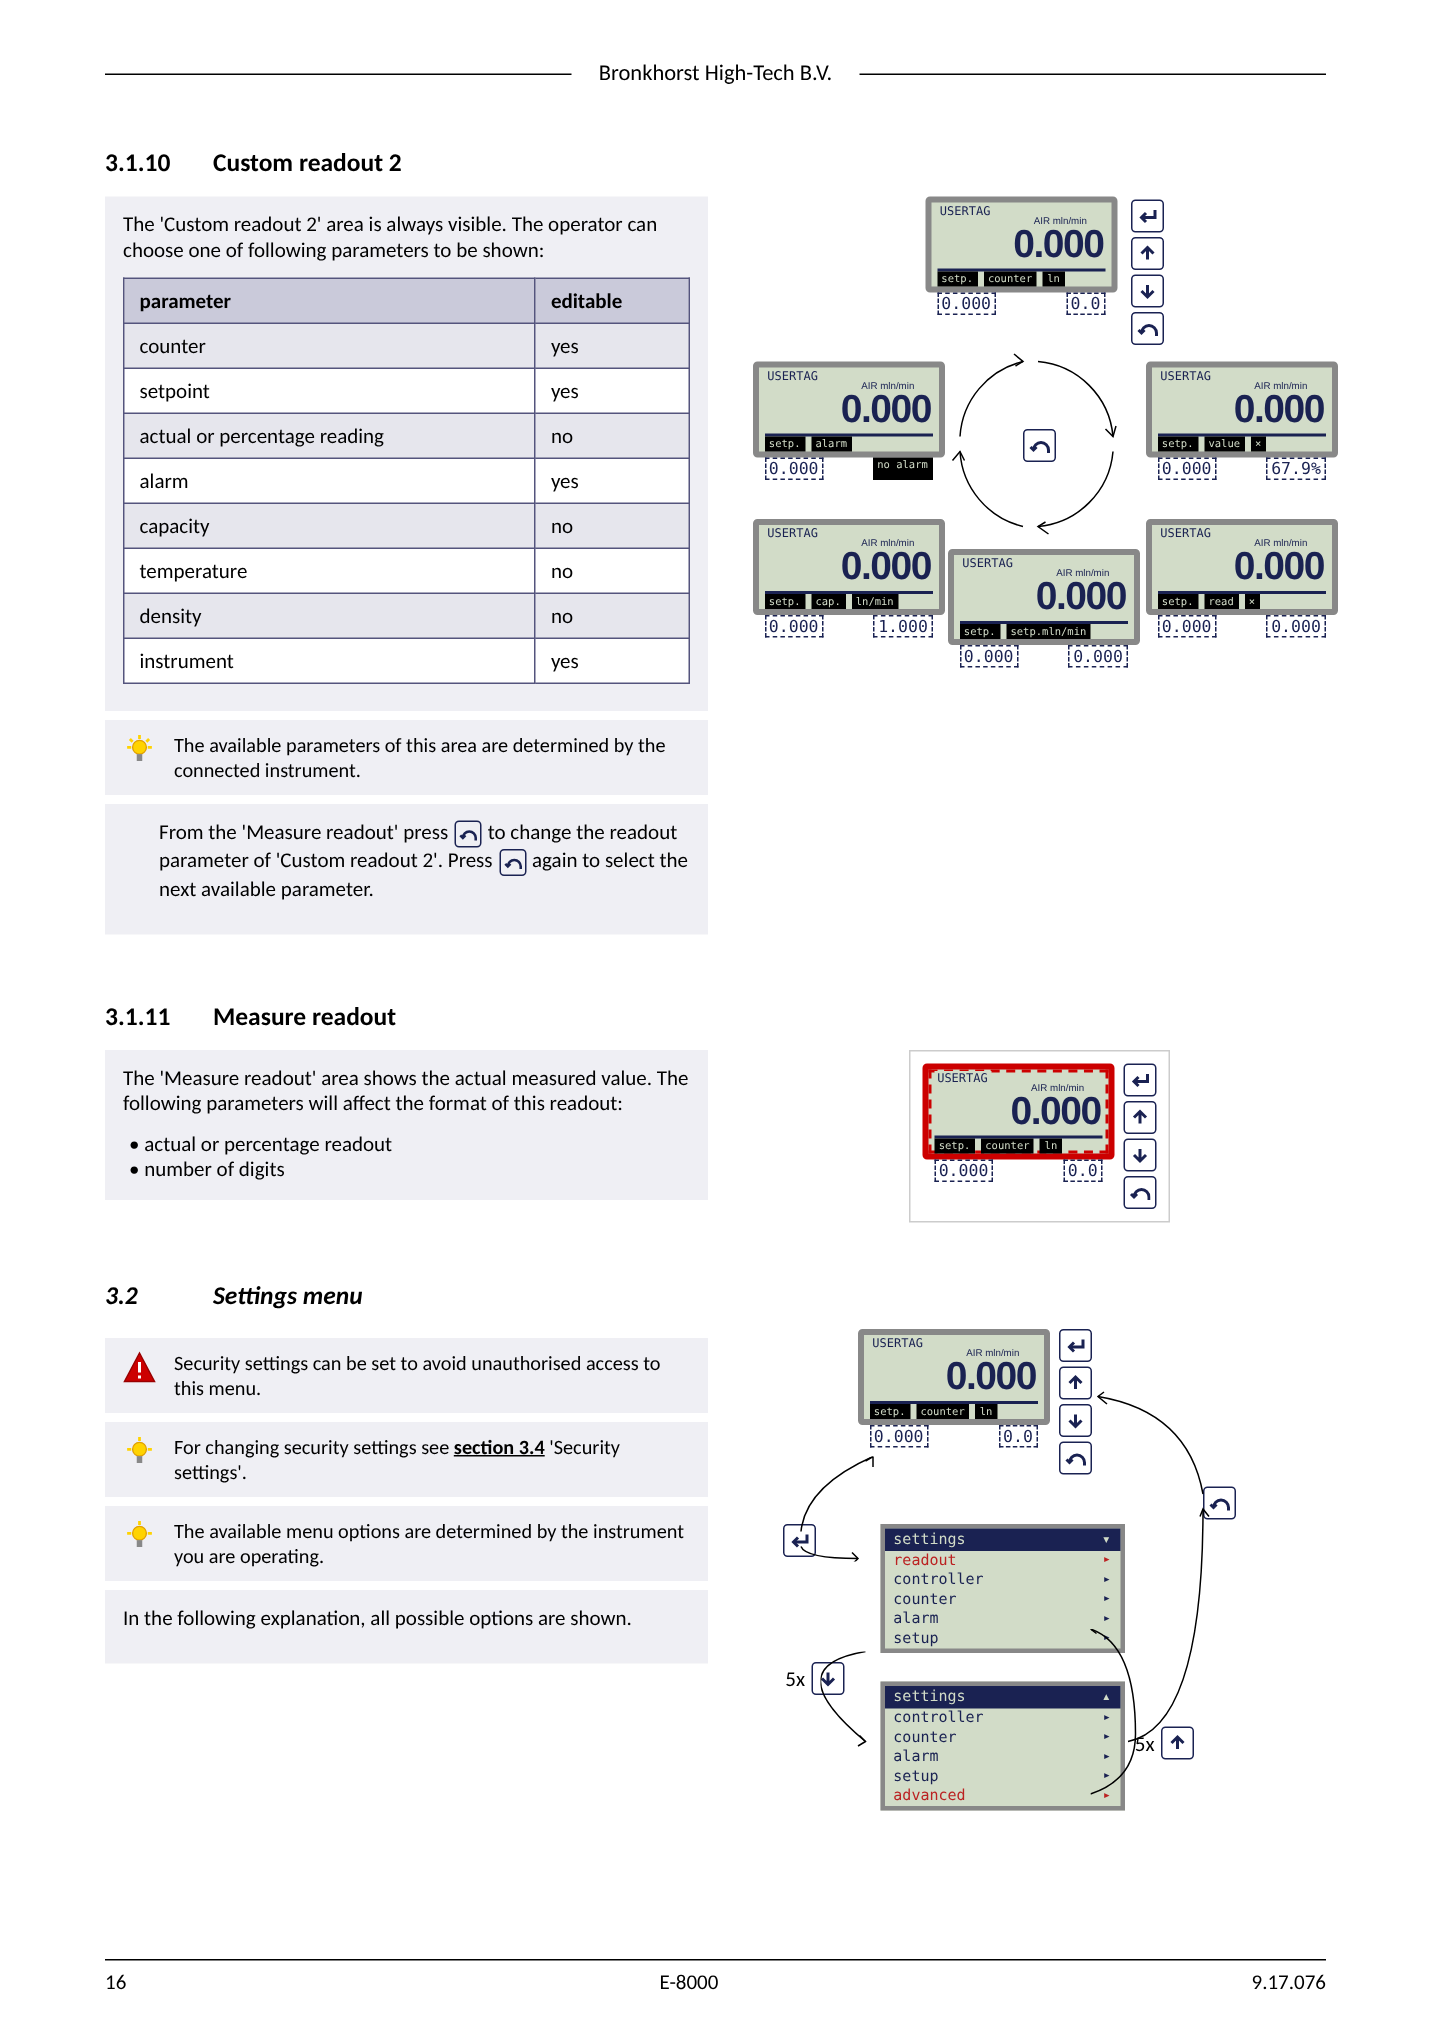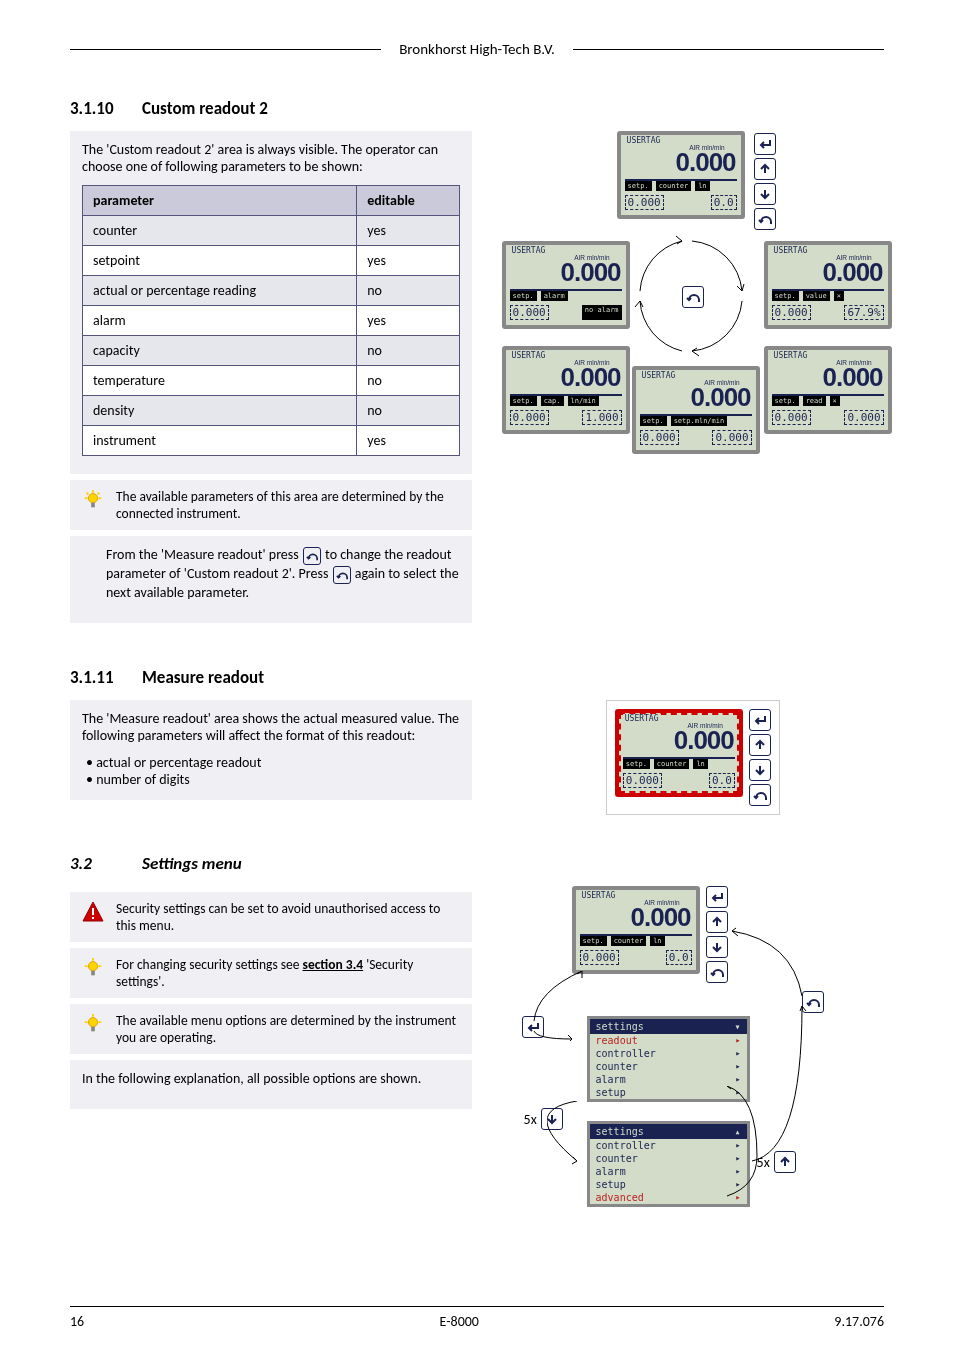--- a/index.html
+++ b/index.html
@@ -51,21 +51,21 @@
   .diagram-310 .keycol { position: absolute; display: flex; flex-direction: column; gap: 3px; }
 
   .menu-box { background: #d2dcc8; border: 3px solid #888; font-family: monospace; font-size: 10px; width: 163px; }
   .menu-box .hdr { background: #1a2252; color: #d2dcc8; text-align: center; padding: 2px 0; display: flex; justify-content: space-between; padding: 2px 6px; }
   .menu-box .row { display: flex; justify-content: space-between; padding: 1px 6px; color: #1a2252; }
   .menu-box .row.sel { color: #bb2222; }
   .menu-box .arrow { font-size: 9px; }
 
   .footer { display: flex; justify-content: space-between; border-top: 1px solid #000; padding-top: 6px; margin-top: 60px; font-size: 14px; }
 
-  .lcd-small { width: 128px; height: 88px; }
+  .lcd-small { width: 128px; height: 64px; }
   .lcd-small .lcd-big { font-size: 26px; padding: 12px 5px 1px 5px; }
 </style>
 </head>
 <body>
 
 <svg width="0" height="0" style="position:absolute">
   <defs>
     <g id="i-undo">
         <path d="M3 10a5 5 0 0 1 10 0v2" fill="none" stroke="#1a2252" stroke-width="2"></path>
         <path d="M1 8 L3 10 L5 8" fill="none" stroke="#1a2252" stroke-width="2"></path>

